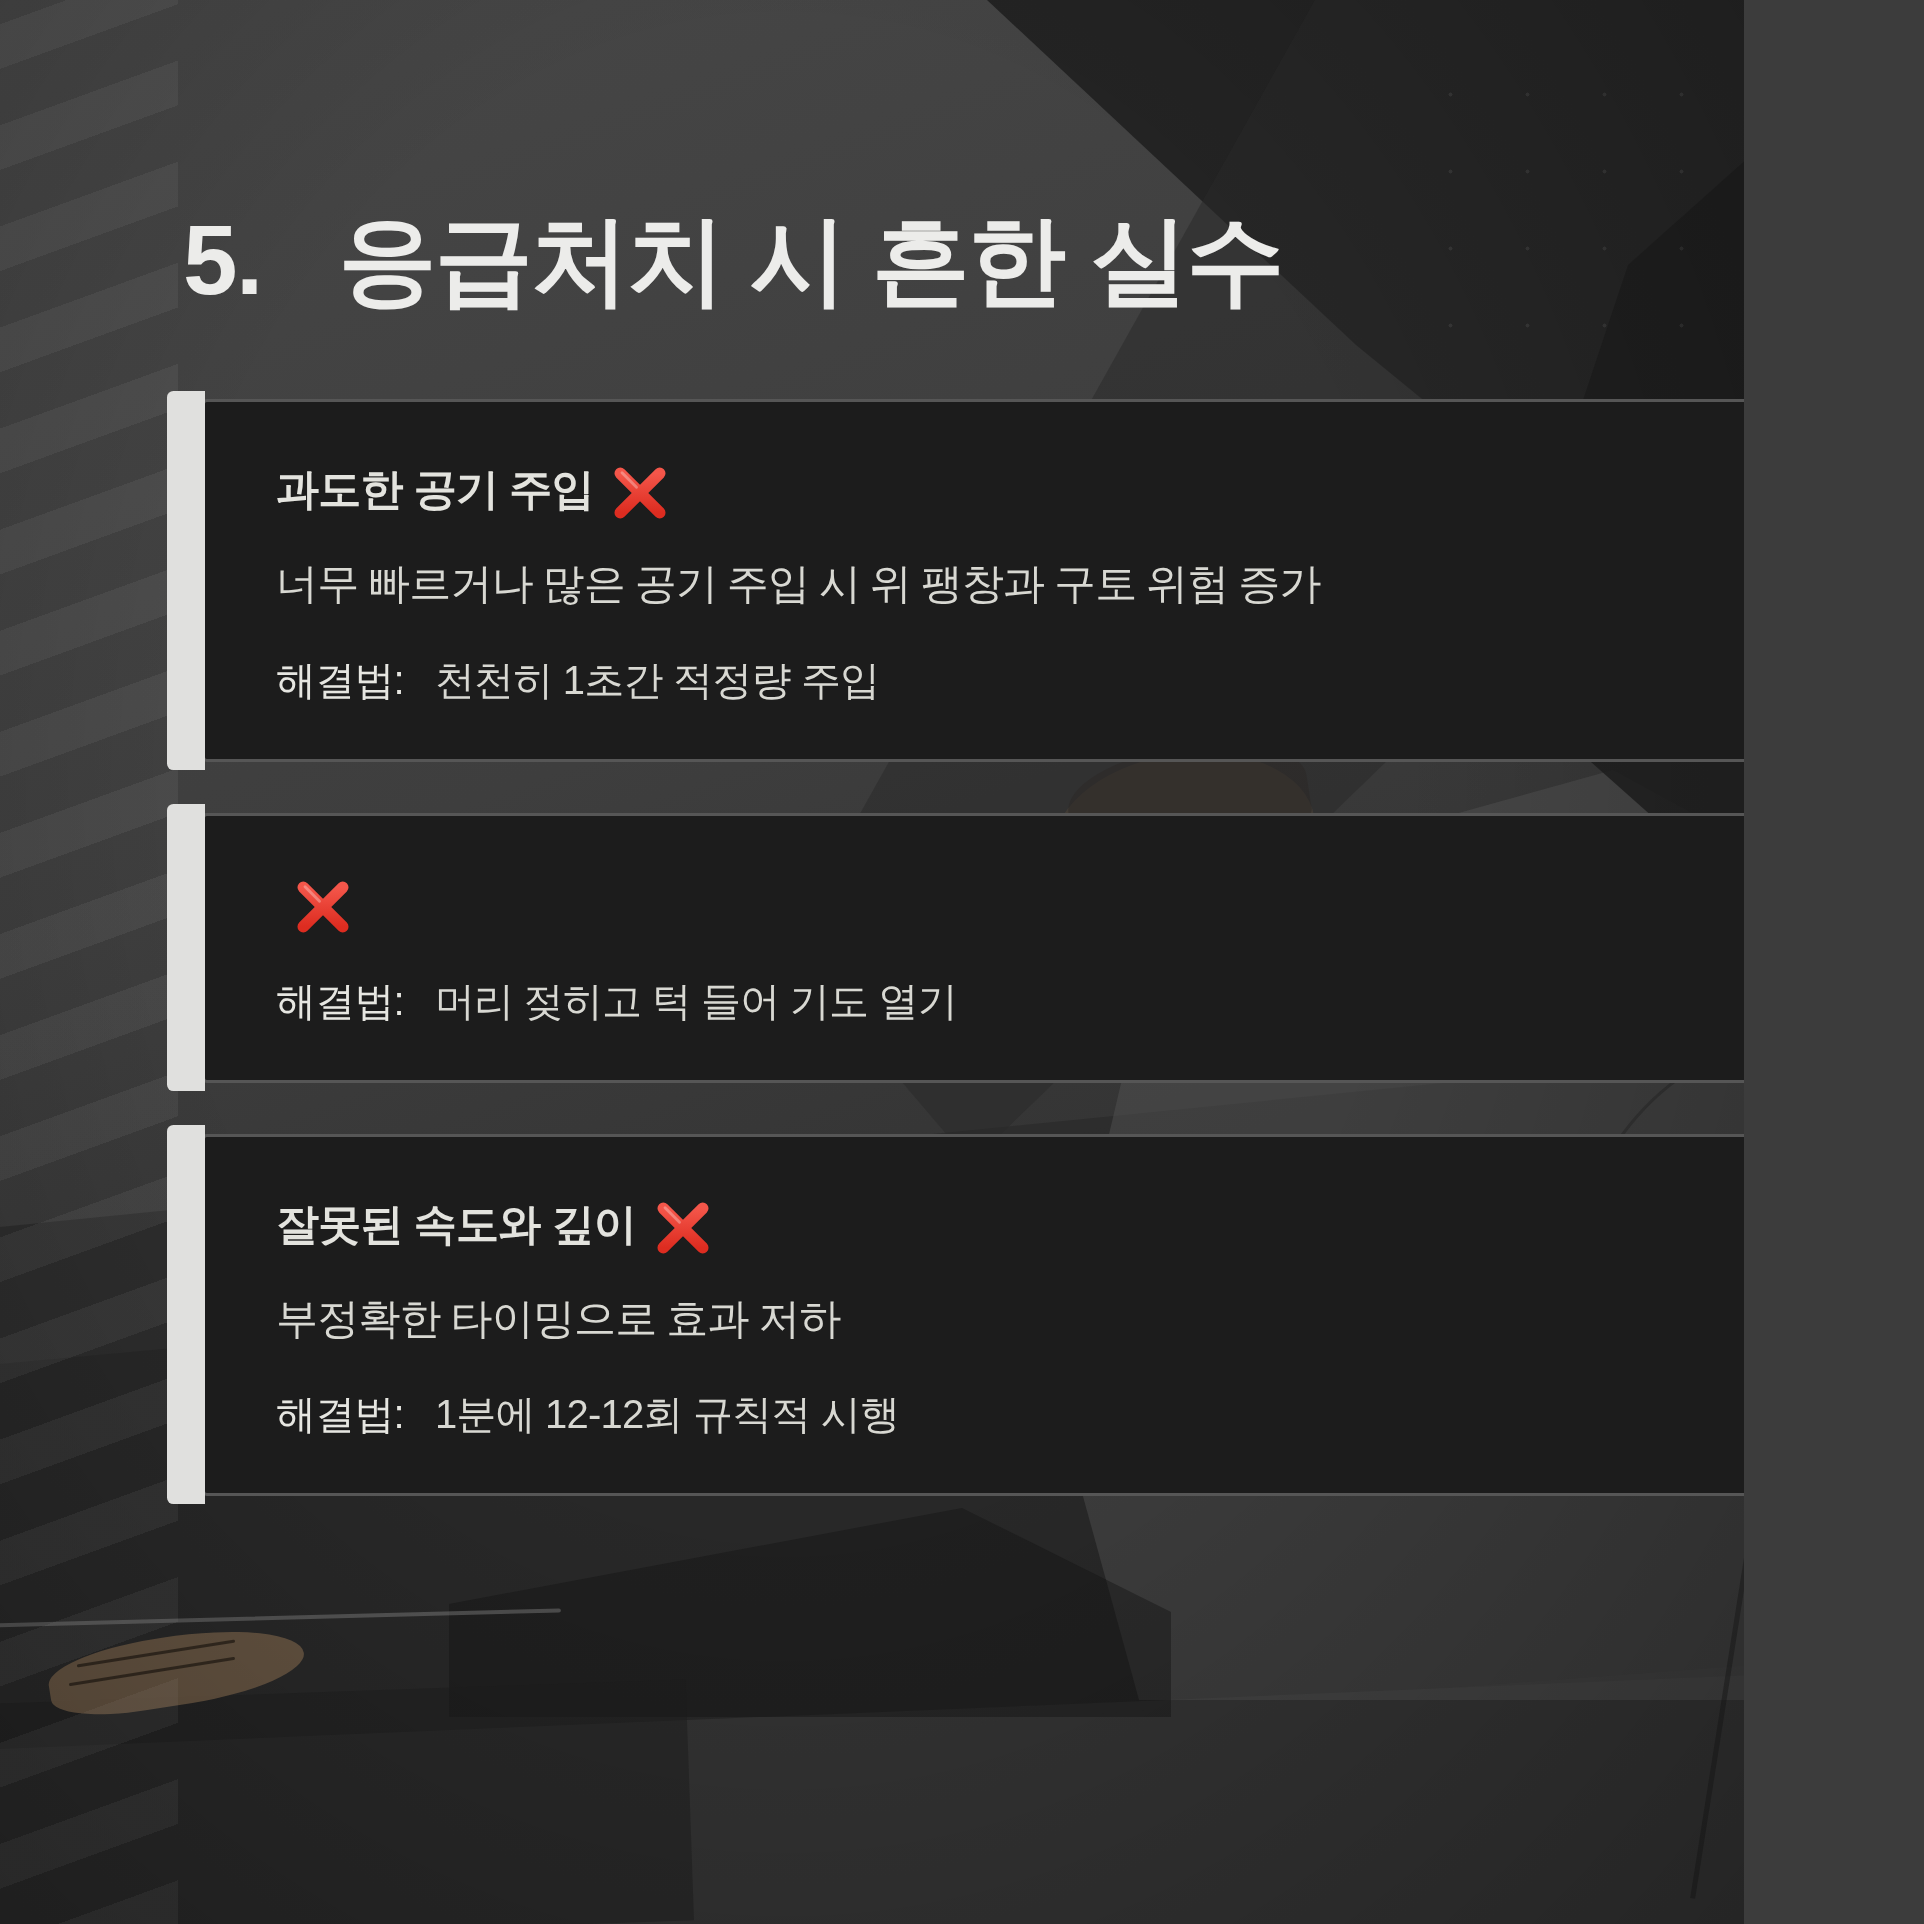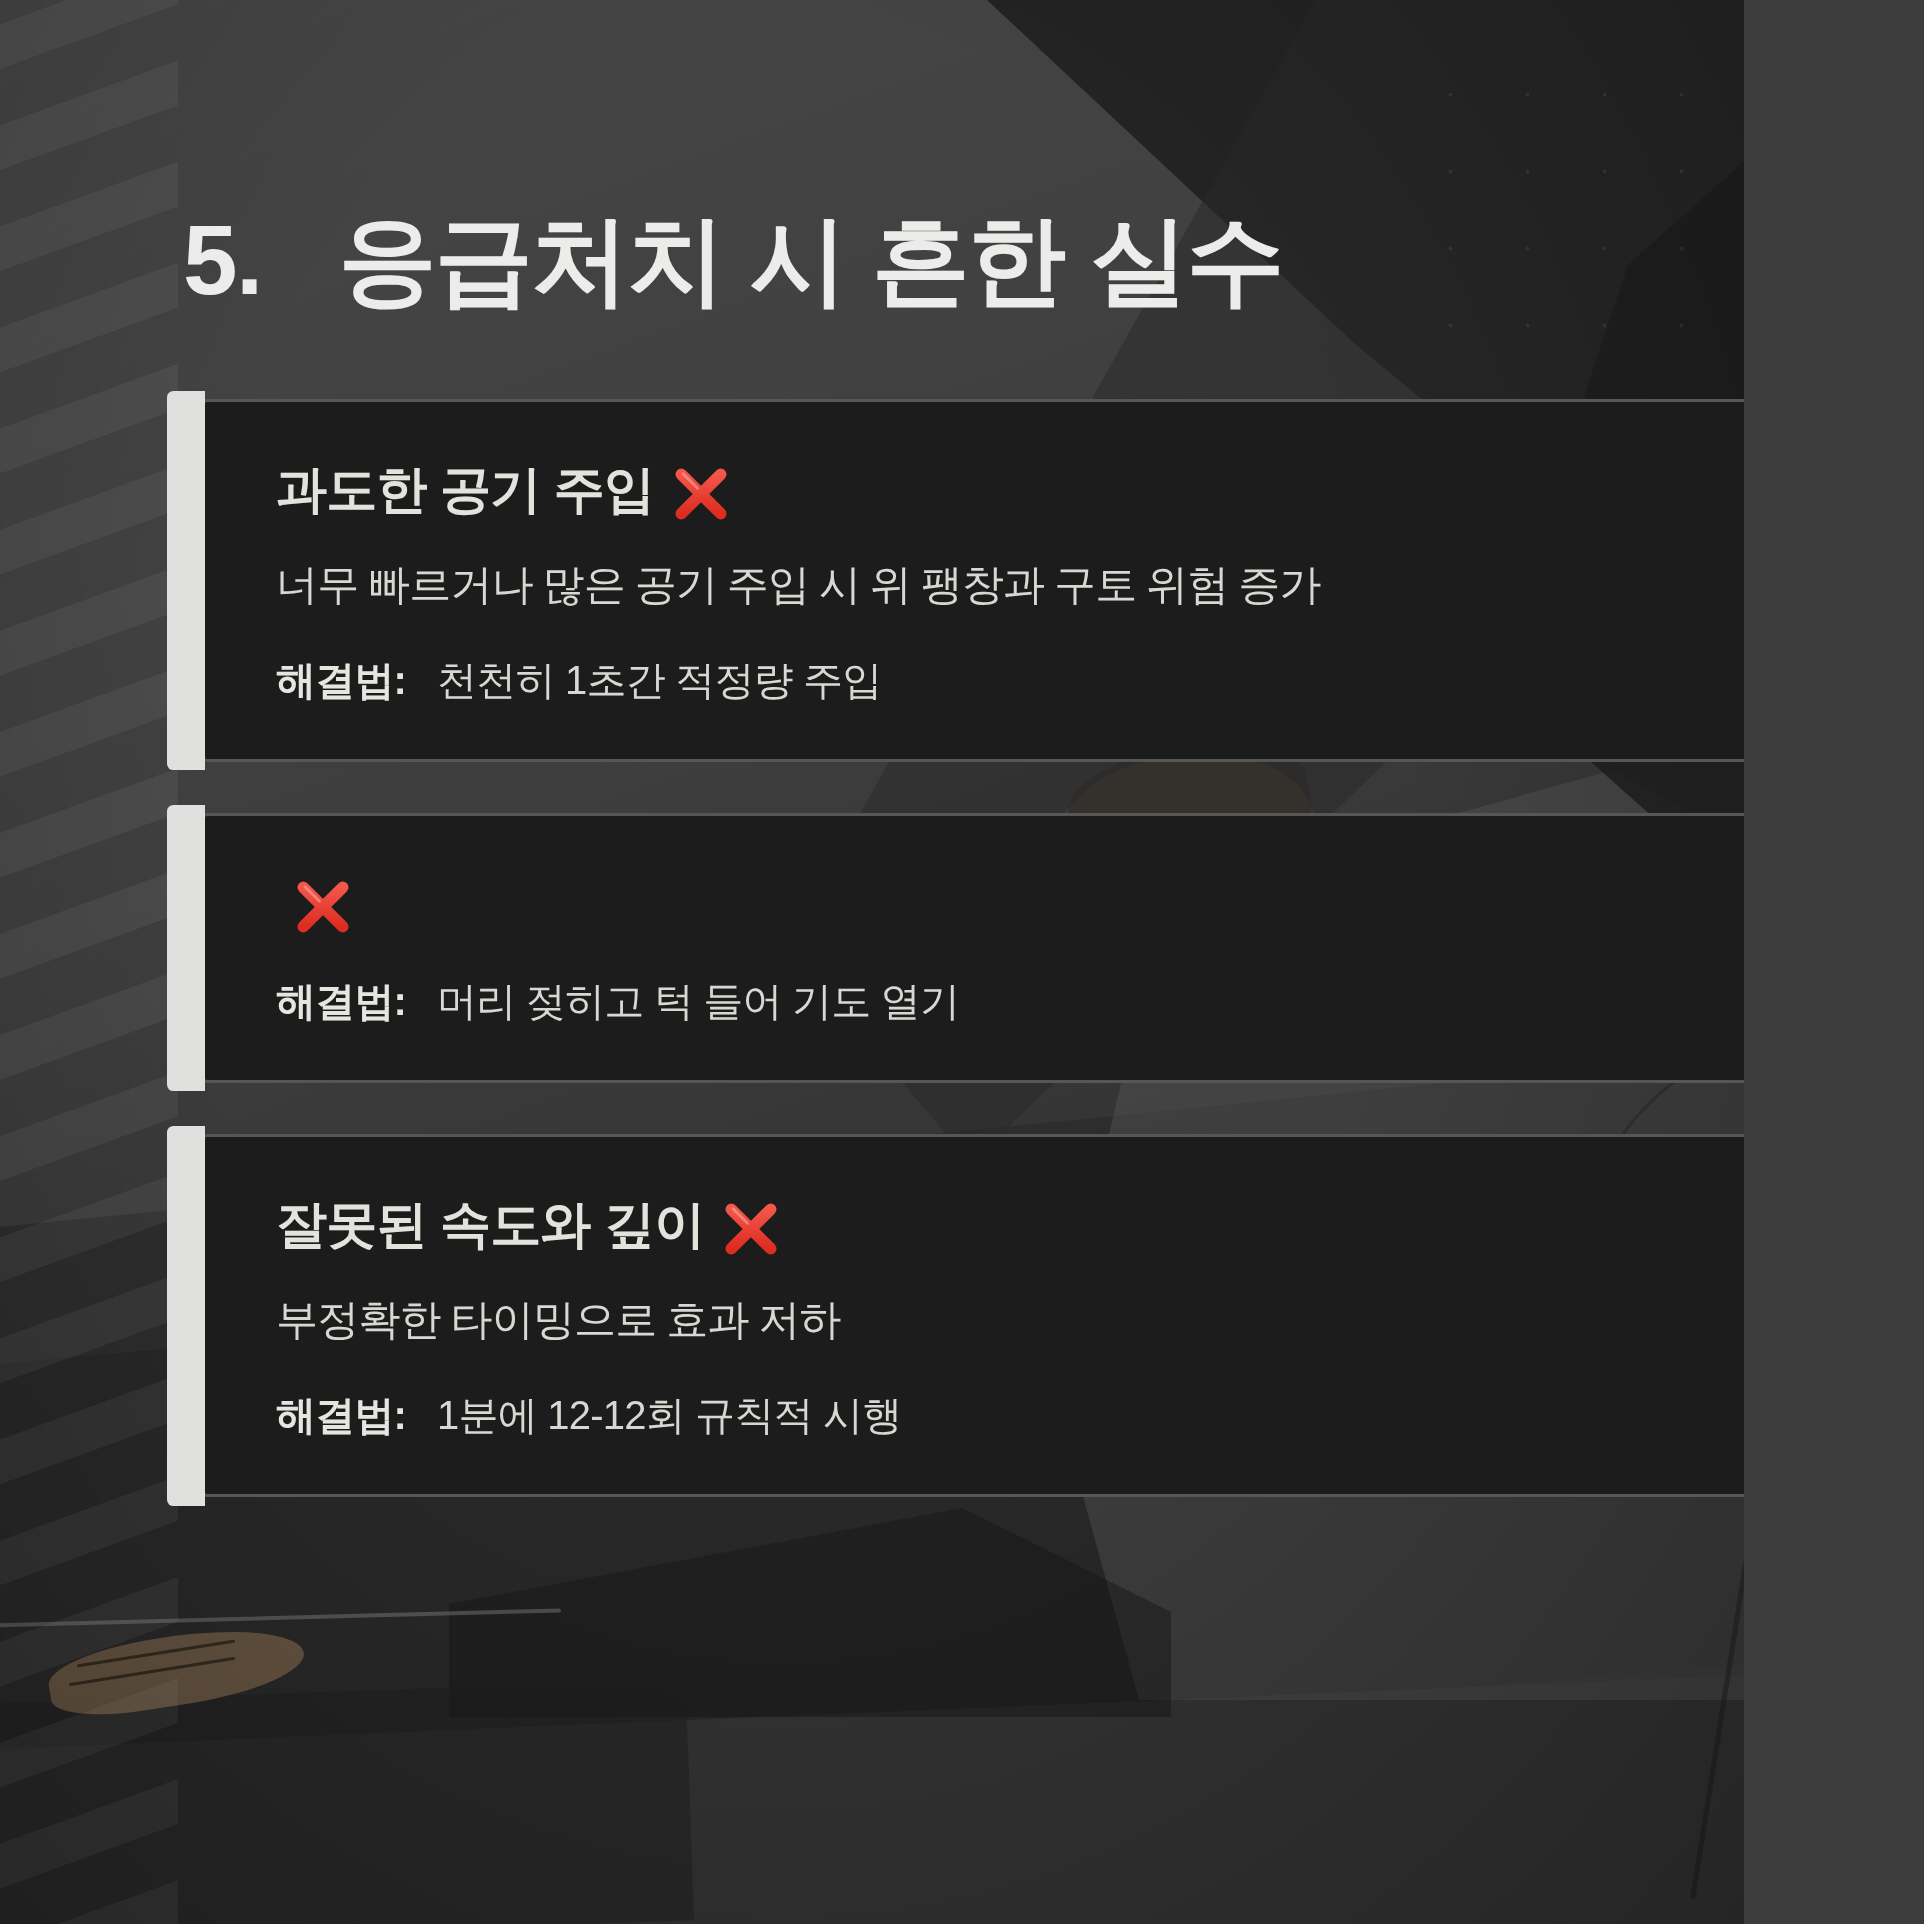--- a/index.html
+++ b/index.html
@@ -182,21 +182,21 @@
     top:-11.2px;
     bottom:-11.2px;
     width:38px;
     background:#e0e0de;
     border-radius:6.4px 0 0 6.4px;
   }
 
   .card-title {
     display:flex;
     align-items:center;
-    font-size:51px;
+    font-size:43px;
     font-weight:700;
     color:#e3e3de;
     letter-spacing:-0.8px;
     line-height:1.15;
     white-space:nowrap;
   }
 
   .x-icon {
     display:inline-block;
     width:58px; height:58px;
@@ -219,21 +219,21 @@
 
   .card-solution {
     margin-top:42px;
     font-size:40px;
     color:#d8d8d2;
     letter-spacing:-0.8px;
     line-height:1.3;
     white-space:nowrap;
   }
   .card-solution .sol-label {
-    font-weight:700;
+    font-weight:400;
     color:#e6e6e1;
   }
   .card-solution .sol-text { font-weight:400; }
 
   
   .bg-vignette {
     background:radial-gradient(ellipse at 45% 40%, rgba(0,0,0,0) 45%, rgba(0,0,0,.28) 100%);
   }
 </style>
 </head>

